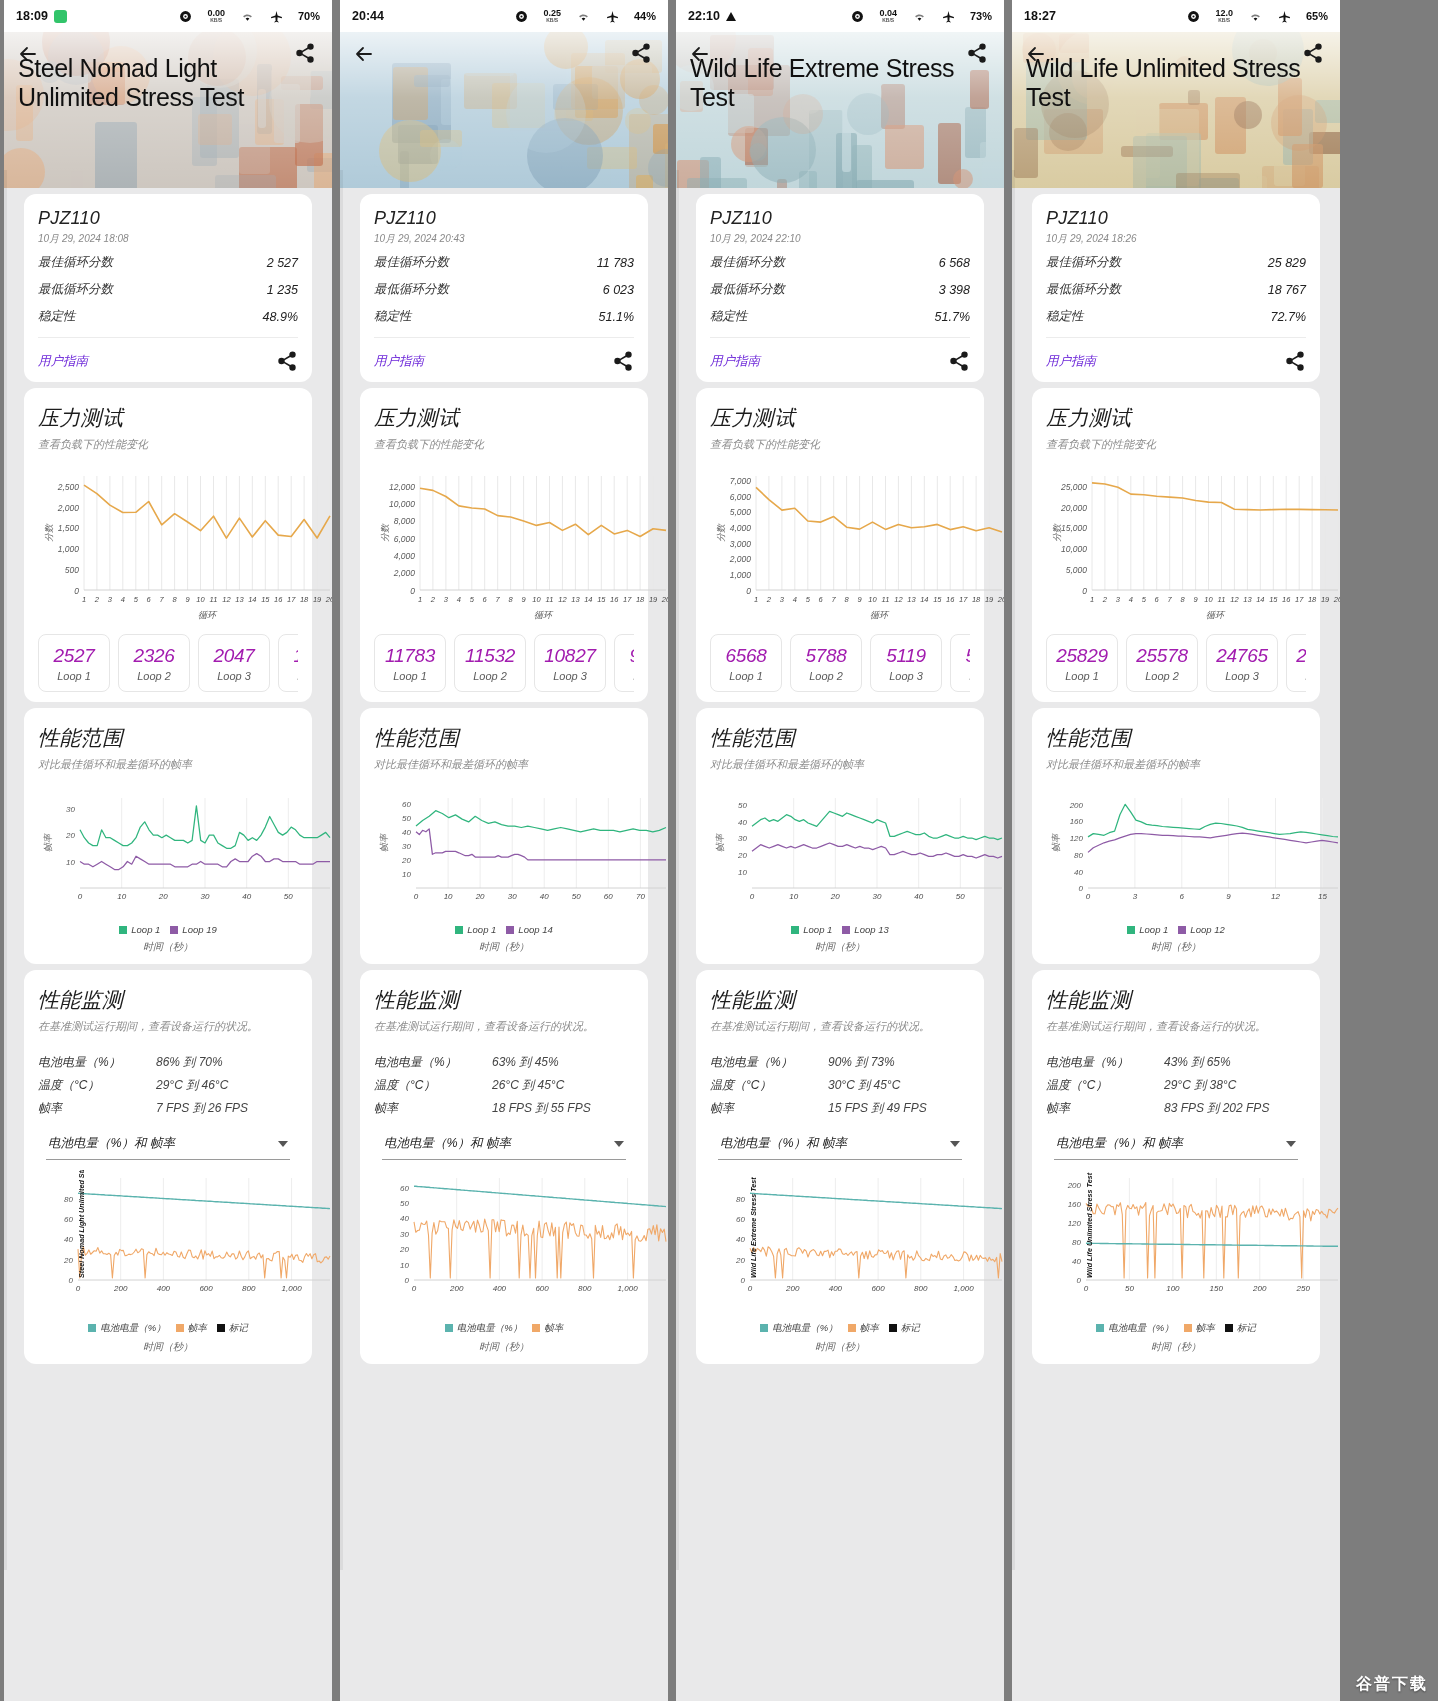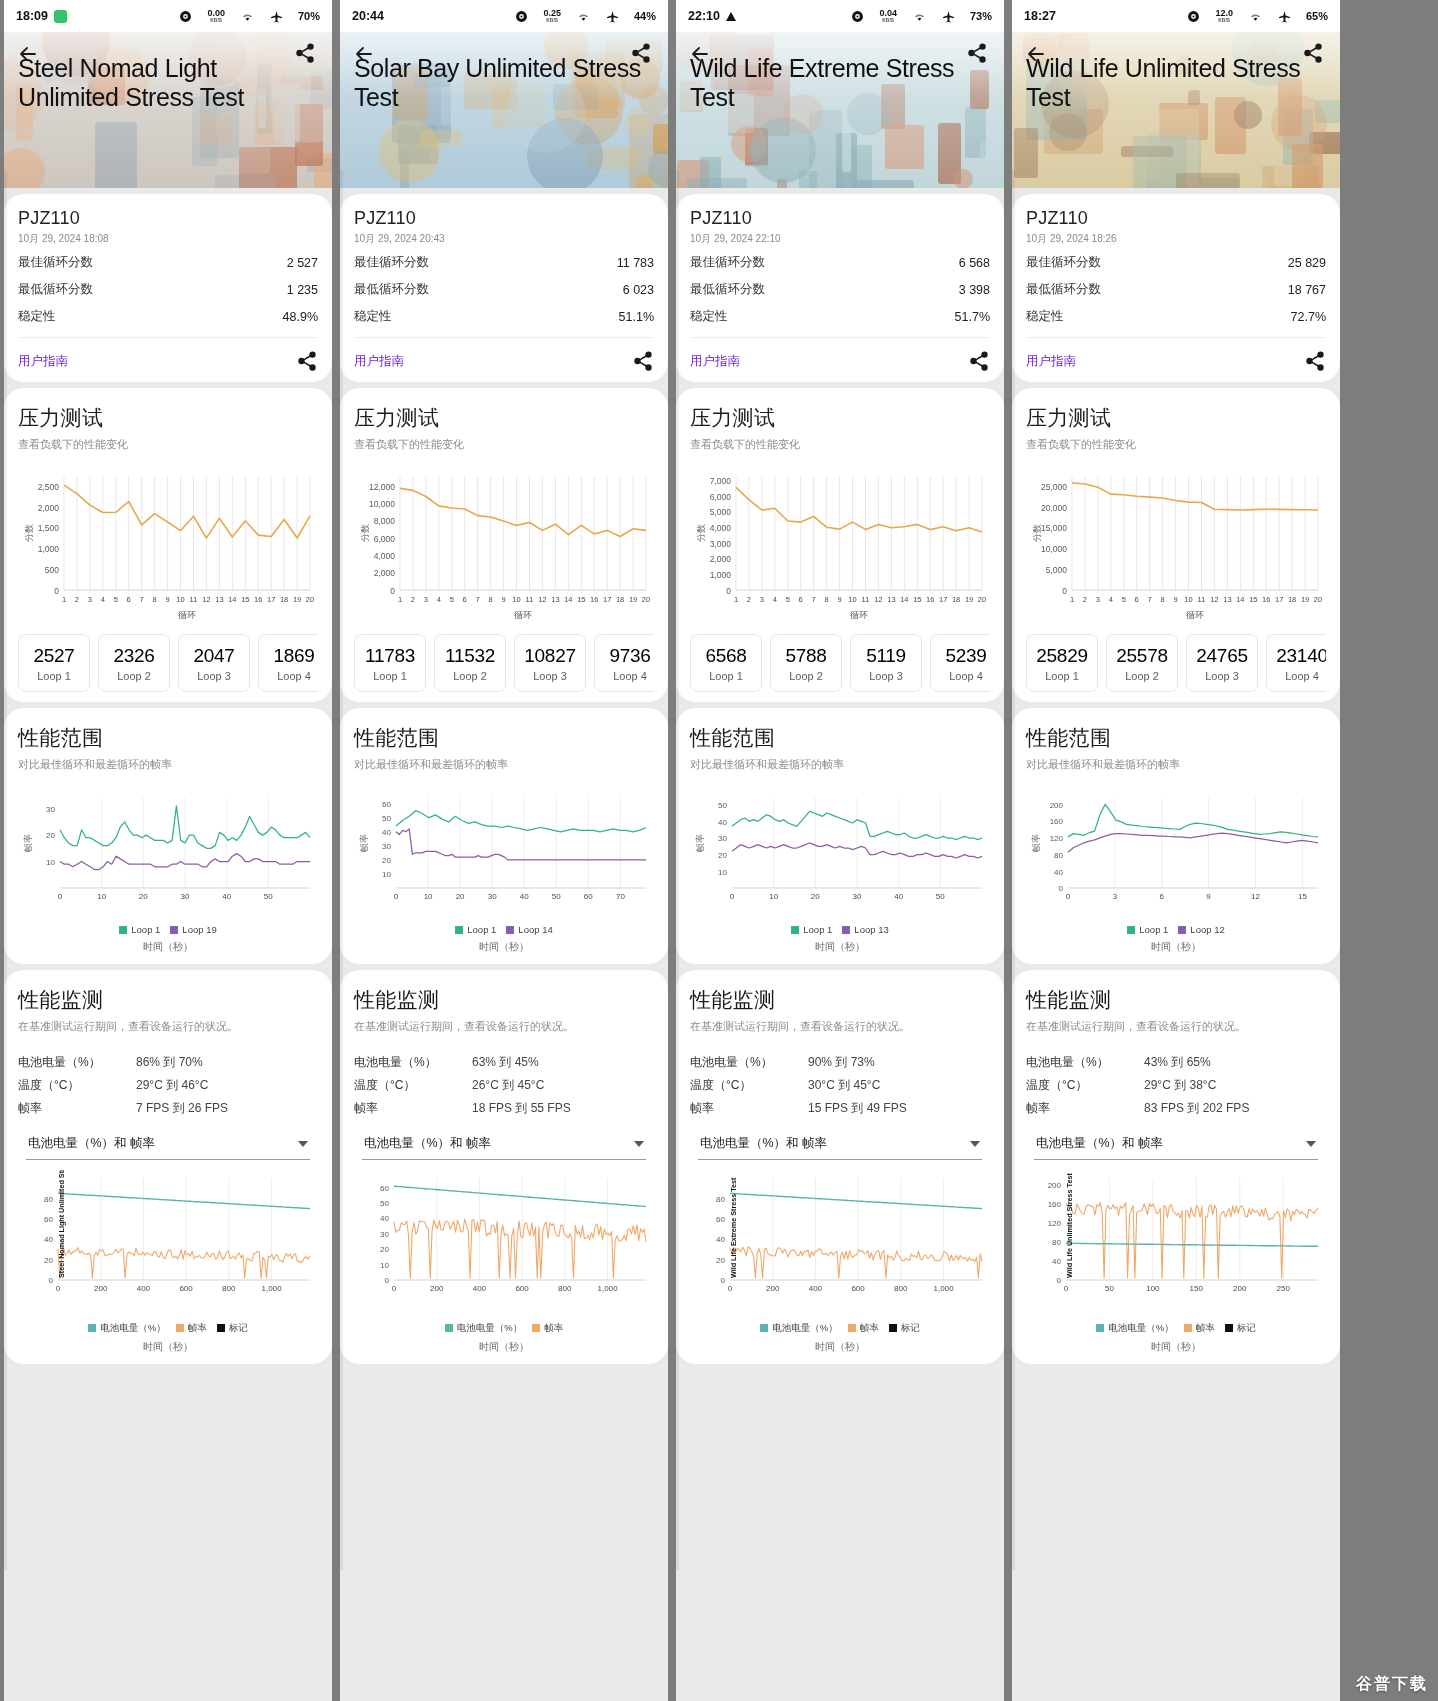--- a/index.html
+++ b/index.html
@@ -35,38 +35,38 @@
   .hero-fade { position: absolute; inset: 0; background: linear-gradient(180deg, rgba(255,255,255,.78) 0%, rgba(255,255,255,.30) 42%, rgba(255,255,255,.08) 100%); }
   .hero-top { position: relative; display: flex; align-items: flex-start; padding: 10px 12px 0 12px; }
   .hero-title {
     position: relative; padding: 2px 14px 0 14px;
     font-size: 25px; line-height: 1.17; color: #111; letter-spacing: -.4px;
     margin-top: -16px;
   }
   .backarrow, .share-top { width: 26px; height: 26px; cursor: pointer; }
   .share-top { margin-left: auto; }
   
-  .card { background: #fff; border-radius: 20px; margin: 6px 0; padding: 14px 14px 10px 14px; }
+  .card { background: #fff; border-radius: 12px; margin: 6px 20px; padding: 14px 14px 10px 14px; font-style: italic; }
   .card.tight { padding-top: 16px; }
   .dev-name { font-size: 18px; color: #222; letter-spacing: .2px; }
   .dev-date { font-size: 10px; color: #8a8a8a; margin-top: 3px; }
   .kv { display: flex; justify-content: space-between; align-items: center; font-size: 12.5px; color: #333; padding: 8px 0 2px 0; gap: 35px; }
   .kv .val { color: #222; }
   .divider { height: 1px; background: #ececec; margin: 10px 0 0 0; }
   .guide-row { display: flex; align-items: center; justify-content: space-between; padding-top: 12px; font-size: 12.5px; color: #6d28d9; }
   .sec-title { font-size: 21px; color: #1c1c1c; letter-spacing: .3px; }
   .sec-sub { font-size: 11px; color: #8c8c8c; margin-top: 5px; }
   .chartbox { margin-top: 18px; }
   svg { display: block; }
   .loops { display: flex; gap: 8px; margin-top: 14px; overflow: hidden; }
   .loopcard {
     flex: 0 0 72px; height: 58px; border: 1px solid #e6e6e6; border-radius: 8px;
     display: flex; flex-direction: column; align-items: center; justify-content: center;
   }
-  .loopcard .num { font-size: 19px; color: #000000; letter-spacing: -.3px; }
+  .loopcard .num { font-size: 19px; color: #a21caf; letter-spacing: -.3px; }
   .loopcard .lbl { font-size: 11px; color: #5c5c5c; margin-top: 3px; }
   .legend { display: flex; align-items: center; justify-content: center; gap: 10px; font-size: 9.5px; color: #444; margin-top: 2px; }
   .legend .sw { width: 8px; height: 8px; display: inline-block; margin-right: 4px; vertical-align: -1px; }
   .axlabel { text-align: center; font-size: 10px; color: #666; margin-top: 5px; }
   .select-row {
     display: flex; align-items: center; justify-content: space-between;
     border-bottom: 1px solid #9a9a9a; margin: 18px 8px 0 8px; padding: 0 2px 7px 2px;
     font-size: 12.5px; color: #222;
   }
   .caret { width: 0; height: 0; border-left: 5px solid transparent; border-right: 5px solid transparent; border-top: 6px solid #555; }
@@ -457,21 +457,20 @@
           </span>
         <span class="share-top">
             <svg viewBox="0 0 24 24" width="22" height="22" fill="none" stroke="#1b1b1b" stroke-width="1.8" stroke-linecap="round" stroke-linejoin="round">
               <circle cx="18" cy="5" r="2.6" fill="#1b1b1b"></circle>
               <circle cx="6" cy="12" r="2.6" fill="#1b1b1b"></circle>
               <circle cx="18" cy="19" r="2.6" fill="#1b1b1b"></circle>
               <path d="M8.4 10.8l7.2-4.2M8.4 13.2l7.2 4.2"></path>
             </svg>
           </span>
       </div>
-      <div class="hero-title">Solar Bay Unlimited Stress Test</div>
     </div>
 
     <div class="card">
       <div class="dev-name">PJZ110</div>
       <div class="dev-date">10月 29, 2024 20:43</div>
       <div class="kv">
         <span>最佳循环分数</span>
         <span class="val">11 783</span>
       </div>
       <div class="kv">

